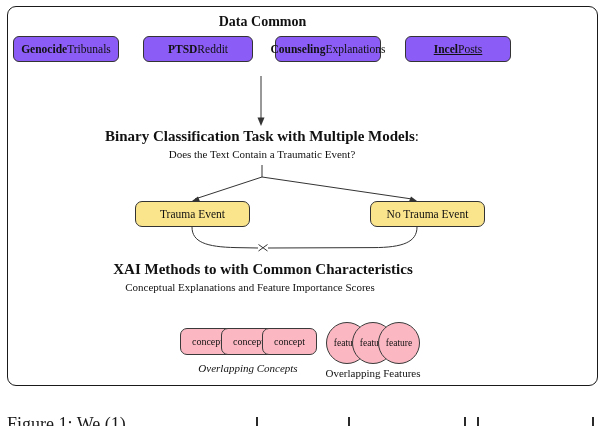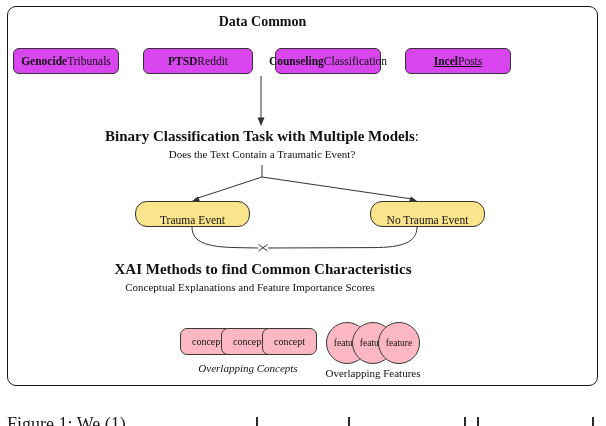--- a/index.html
+++ b/index.html
@@ -16,22 +16,22 @@
     border: 1.6px solid #1a1a1a; border-radius: 9px;
     background: #fff;
   }
 
   .fig-title {
     left: 7px; top: 14px; width: 511px;
     text-align: center; font-weight: bold; font-size: 14px;
   }
 
   .src-box {
-    top: 48px; height: 26px;
-    background: #d946ef;
+    top: 36px; height: 26px;
+    background: #8b5cf6;
     border: 1.4px solid #333;
     border-radius: 6px;
     font-size: 11.5px;
     display: flex; align-items: center; justify-content: center;
     white-space: nowrap;
   }
   .src-box .b { font-weight: bold; }
 
   .heading1 {
     left: 12px; top: 128px; width: 500px;
@@ -40,23 +40,23 @@
   .heading1 .colon { font-weight: normal; }
   .subheading1 {
     left: 12px; top: 148px; width: 500px;
     text-align: center; font-size: 11px;
   }
 
   .outcome-box {
     top: 201px; height: 26px; width: 115px;
     background: #FAE48C;
     border: 1.4px solid #333;
-    border-radius: 12px;
+    border-radius: 7px;
     font-size: 11.5px;
-    display: flex; align-items: flex-end; justify-content: center;
+    display: flex; align-items: center; justify-content: center;
   }
 
   .heading2 {
     left: 13px; top: 261px; width: 500px;
     text-align: center; font-size: 15px; font-weight: bold;
   }
   .subheading2 {
     left: 0; top: 281px; width: 500px;
     text-align: center; font-size: 11px;
   }
@@ -121,40 +121,40 @@
 <div class="abs src-box" style="left:13px;width:106px;">
   <span class="b">Genocide</span>
     <span> Tribunals</span>
 </div>
 <div class="abs src-box" style="left:143px;width:110px;">
   <span class="b">PTSD</span>
     <span> Reddit</span>
 </div>
 <div class="abs src-box" style="left:275px;width:106px;">
   <span class="b">Counseling</span>
-    <span> Classification</span>
+    <span> Explanations</span>
 </div>
 <div class="abs src-box" style="left:405px;width:106px;text-decoration:underline;">
   <span class="b">Incel</span>
     <span> Posts</span>
 </div>
 
 <div class="abs heading1">
   <span>Binary Classification Task with Multiple Models</span><span class="colon">:</span>
 </div>
 <div class="abs subheading1">Does the Text Contain a Traumatic Event?</div>
 
 <div class="abs outcome-box" style="left:135px;">
   <span>Trauma Event</span>
 </div>
 <div class="abs outcome-box" style="left:358px;margin-left:12px;">
   <span>No Trauma Event</span>
 </div>
 
-<div class="abs heading2">XAI Methods to find Common Characteristics</div>
+<div class="abs heading2">XAI Methods to with Common Characteristics</div>
 <div class="abs subheading2">Conceptual Explanations and Feature Importance Scores</div>
 
 <div class="abs concept-rect" style="left:180px;z-index:1;">concept</div>
 <div class="abs concept-rect" style="left:221px;z-index:2;">concept</div>
 <div class="abs concept-rect" style="left:262px;z-index:3;">concept</div>
 
 <div class="abs feature-circle" style="left:326px;z-index:1;">feature</div>
 <div class="abs feature-circle" style="left:352px;z-index:2;">feature</div>
 <div class="abs feature-circle" style="left:378px;z-index:3;">feature</div>
 

